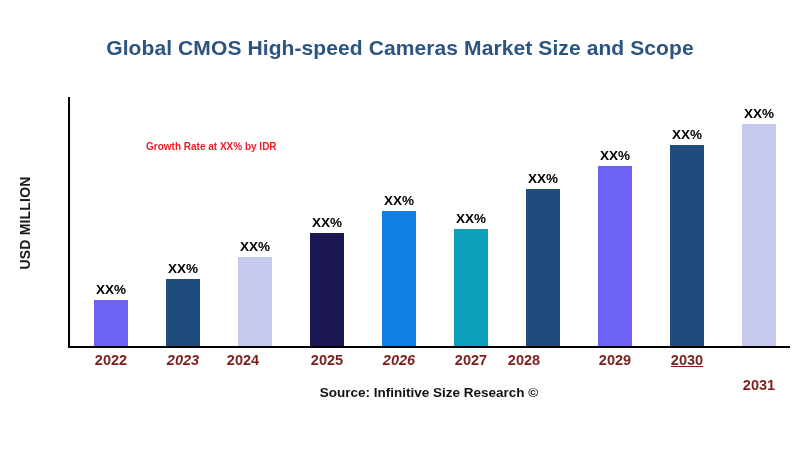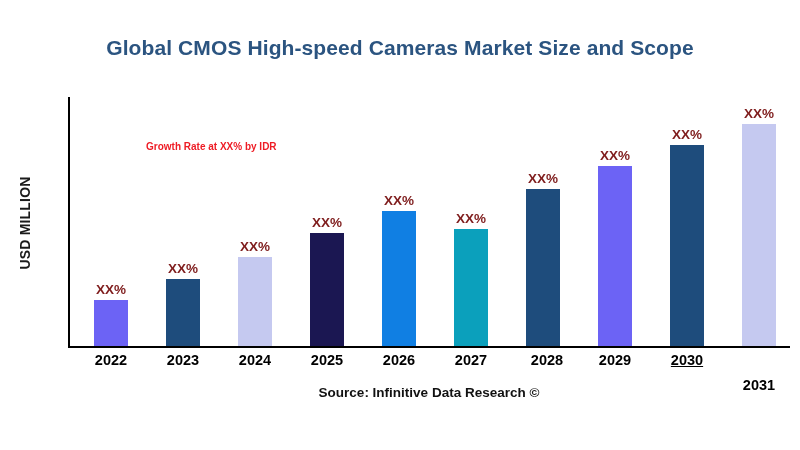--- a/index.html
+++ b/index.html
@@ -105,21 +105,21 @@
     bottom: 0;
     width: 70px;
     display: flex;
     flex-direction: column;
     align-items: center;
     justify-content: flex-end;
   }
   .bar-value {
     font-size: 13.5px;
     font-weight: bold;
-    color: #7f1d1d;
+    color: #000000;
     margin-bottom: 4px;
     white-space: nowrap;
     line-height: 1;
   }
   .bar-rect {
     width: 34px;
     background: #888;
   }
 
   
@@ -130,21 +130,21 @@
     width: 722px;
     height: 26px;
   }
   .xtick {
     position: absolute;
     top: 0;
     width: 70px;
     text-align: center;
     font-size: 14.5px;
     font-weight: bold;
-    color: #000000;
+    color: #7f1d1d;
   }
 
   
   .source {
     position: absolute;
     left: 68px;
     top: 385px;
     width: 722px;
     text-align: center;
     font-size: 13.5px;
@@ -209,26 +209,26 @@
         </div>
         <div class="bar-group" style="left: 656px;">
           <div class="bar-value">XX%</div>
           <div class="bar-rect" style="height: 222px; background: rgb(197, 201, 240);"></div>
         </div>
       </div>
   </div>
 
   <div class="xticks" id="xticks-layer">
       <div class="xtick" style="left: 8px;">2022</div>
-      <div class="xtick" style="left: 80px;">2023</div>
-      <div class="xtick" style="left: 152px;">2024</div>
+      <div class="xtick" style="left: 80px; font-style: italic;">2023</div>
+      <div class="xtick" style="left: 140px;">2024</div>
       <div class="xtick" style="left: 224px;">2025</div>
-      <div class="xtick" style="left: 296px;">2026</div>
+      <div class="xtick" style="left: 296px; font-style: italic;">2026</div>
       <div class="xtick" style="left: 368px;">2027</div>
-      <div class="xtick" style="left: 444px; text-align: center;">2028</div>
+      <div class="xtick" style="left: 421px; text-align: center;">2028</div>
       <div class="xtick" style="left: 512px;">2029</div>
       <div class="xtick" style="left: 584px; text-decoration: underline;">2030</div>
       <div class="xtick" style="left: 656px; margin-top: 25px;">2031</div>
     </div>
 
-  <div class="source">Source: Infinitive Data Research ©</div>
+  <div class="source">Source: Infinitive Size Research ©</div>
 
 </div>
 
 </body></html>

